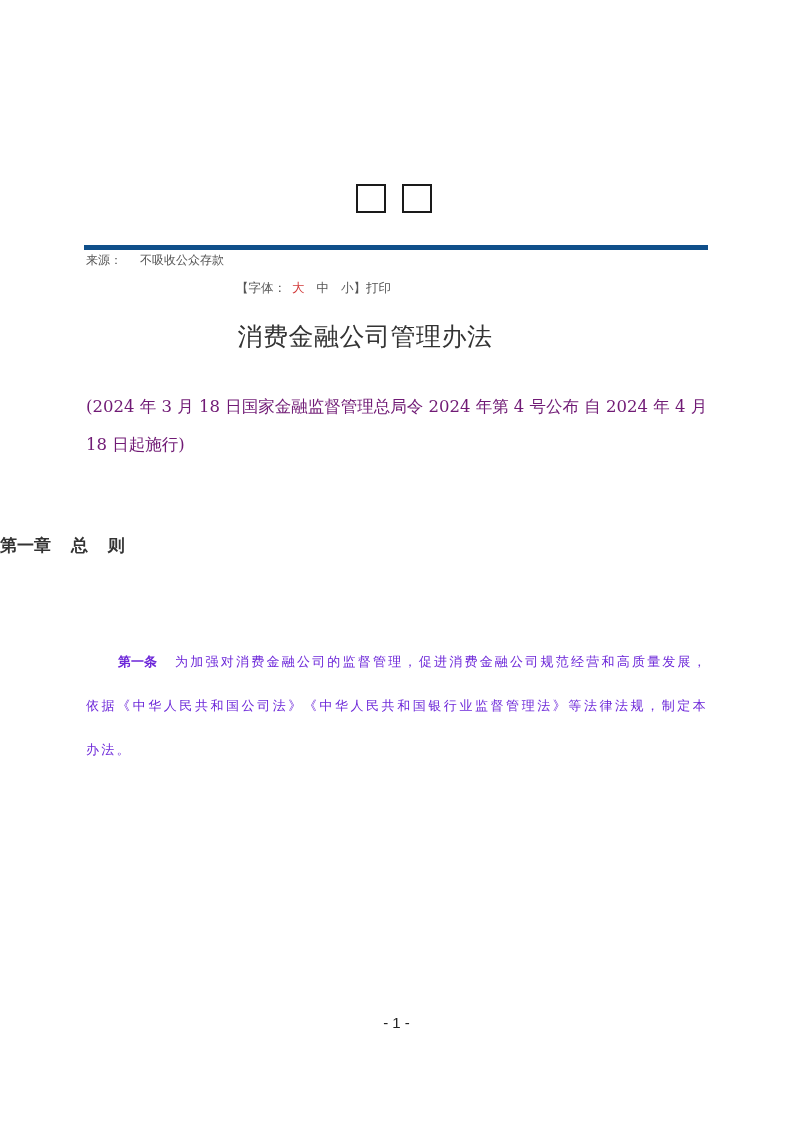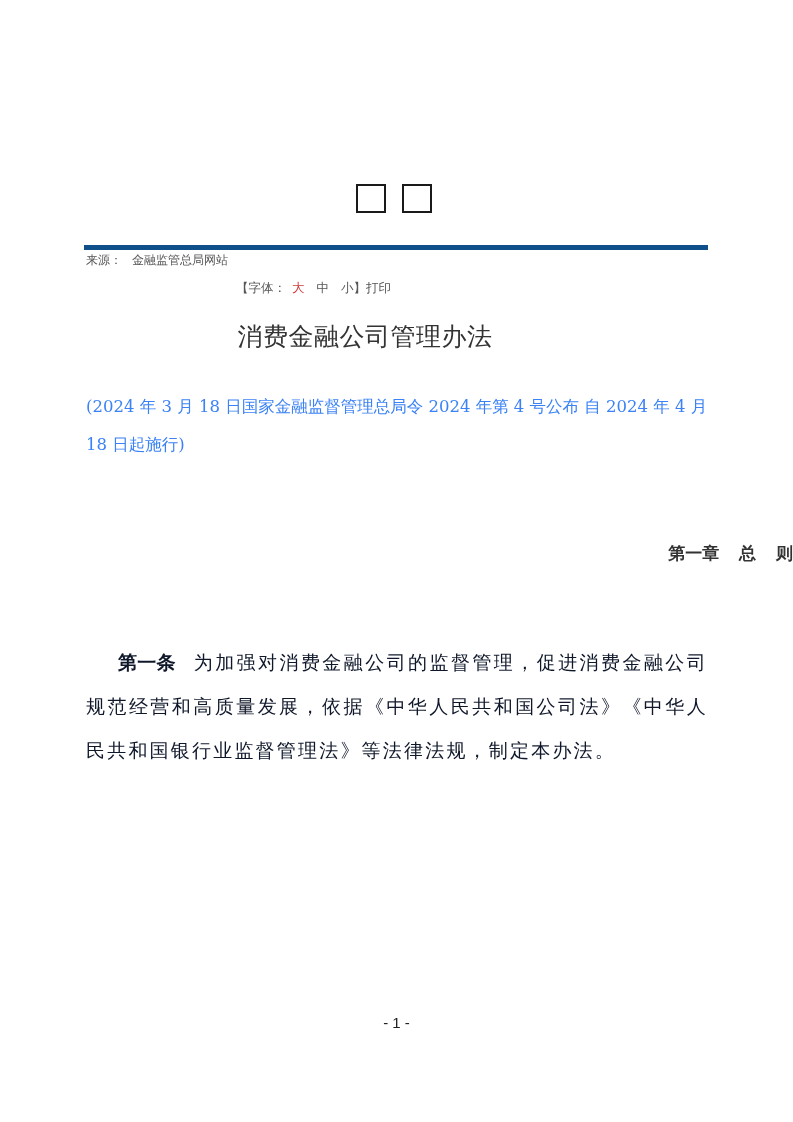--- a/index.html
+++ b/index.html
@@ -9,39 +9,39 @@
     color: #333333;
   }
   .page { position: absolute; left: 0; top: 0; width: 793px; height: 1122px; }
 
   .logo-boxes { position: absolute; top: 184px; left: 356px; display: flex; gap: 16px; }
   .logo-box { width: 30px; height: 29px; border: 2px solid #1a1a1a; box-sizing: border-box; background: #fff; }
 
   .blue-bar { position: absolute; top: 245px; left: 84px; width: 624px; height: 5px; background: #0f4f8a; }
 
   .source { position: absolute; top: 252px; left: 86px; font-size: 12px; color: #555; white-space: nowrap; }
-  .source .label { margin-right: 10px; }
+  .source .label { margin-right: 18px; }
 
   .fontsize { position: absolute; top: 280px; left: 0; width: 627px; text-align: center; font-size: 12.5px; color: #555; }
   .fontsize .large { color: #d23a3a; }
   .fontsize .opt { margin: 0 6px; cursor: pointer; }
 
   .title { position: absolute; top: 320px; left: 0; width: 730px; text-align: center;
            font-family: "DejaVu Sans", "Liberation Sans", sans-serif;
            font-size: 25px; color: #333; letter-spacing: 0.5px; }
 
-  .subtitle { position: absolute; top: 388px; left: 86px; width: 624px; font-size: 16.5px; color: #3b82f6;
+  .subtitle { position: absolute; top: 388px; left: 86px; width: 624px; font-size: 16.5px; color: #701a75;
               line-height: 38px; text-align: justify; }
   .subtitle .l2 { display: block; text-align: left; }
 
-  .chapter { position: absolute; top: 534px; left: 0; width: 793px; text-align: right;
+  .chapter { position: absolute; top: 534px; left: 0; width: 793px; text-align: left;
              font-family: "DejaVu Sans", "Liberation Sans", sans-serif; font-weight: bold;
-             font-size: 17px; color: #333; word-spacing: 14px; margin-top: 8px; }
+             font-size: 17px; color: #333; word-spacing: 14px; }
 
-  .article { position: absolute; left: 86px; width: 622px; font-size: 19px; color: #0f172a;
+  .article { position: absolute; left: 86px; width: 622px; font-size: 13px; color: #6d28d9;
              line-height: 44px; letter-spacing: 2.2px; text-indent: 32px; text-align: justify; }
   .article .art-no { font-family: "DejaVu Sans", "Liberation Sans", sans-serif; font-weight: bold;
                      letter-spacing: 0; margin-right: 18px; }
   .art1 { top: 640px; }
   .art2 { top: 798px; }
 
   .page-number { position: absolute; top: 1014px; left: 0; width: 793px; text-align: center;
                  font-family: "Liberation Sans", sans-serif; font-size: 15px; color: #222; }
 </style>
 </head>
@@ -50,21 +50,21 @@
 <div class="page">
 
   <div class="logo-boxes">
     <div class="logo-box"></div>
     <div class="logo-box"></div>
   </div>
 
   <div class="blue-bar"></div>
 
   <div class="source">
-    <span class="label">来源：</span><span>金融监管总局网站</span>
+    <span class="label">来源：</span><span>不吸收公众存款</span>
   </div>
 
   <div class="fontsize">
     <span>【字体：</span><span class="opt large">大</span><span class="opt">中</span><span class="opt" style="margin-right:0">小</span><span>】</span><span style="cursor:pointer">打印</span>
   </div>
 
   <div class="title">消费金融公司管理办法</div>
 
   <div class="subtitle">
     <span>(2024 年 3 月 18 日国家金融监督管理总局令 2024 年第 4 号公布  自 2024 年 4 月</span>

